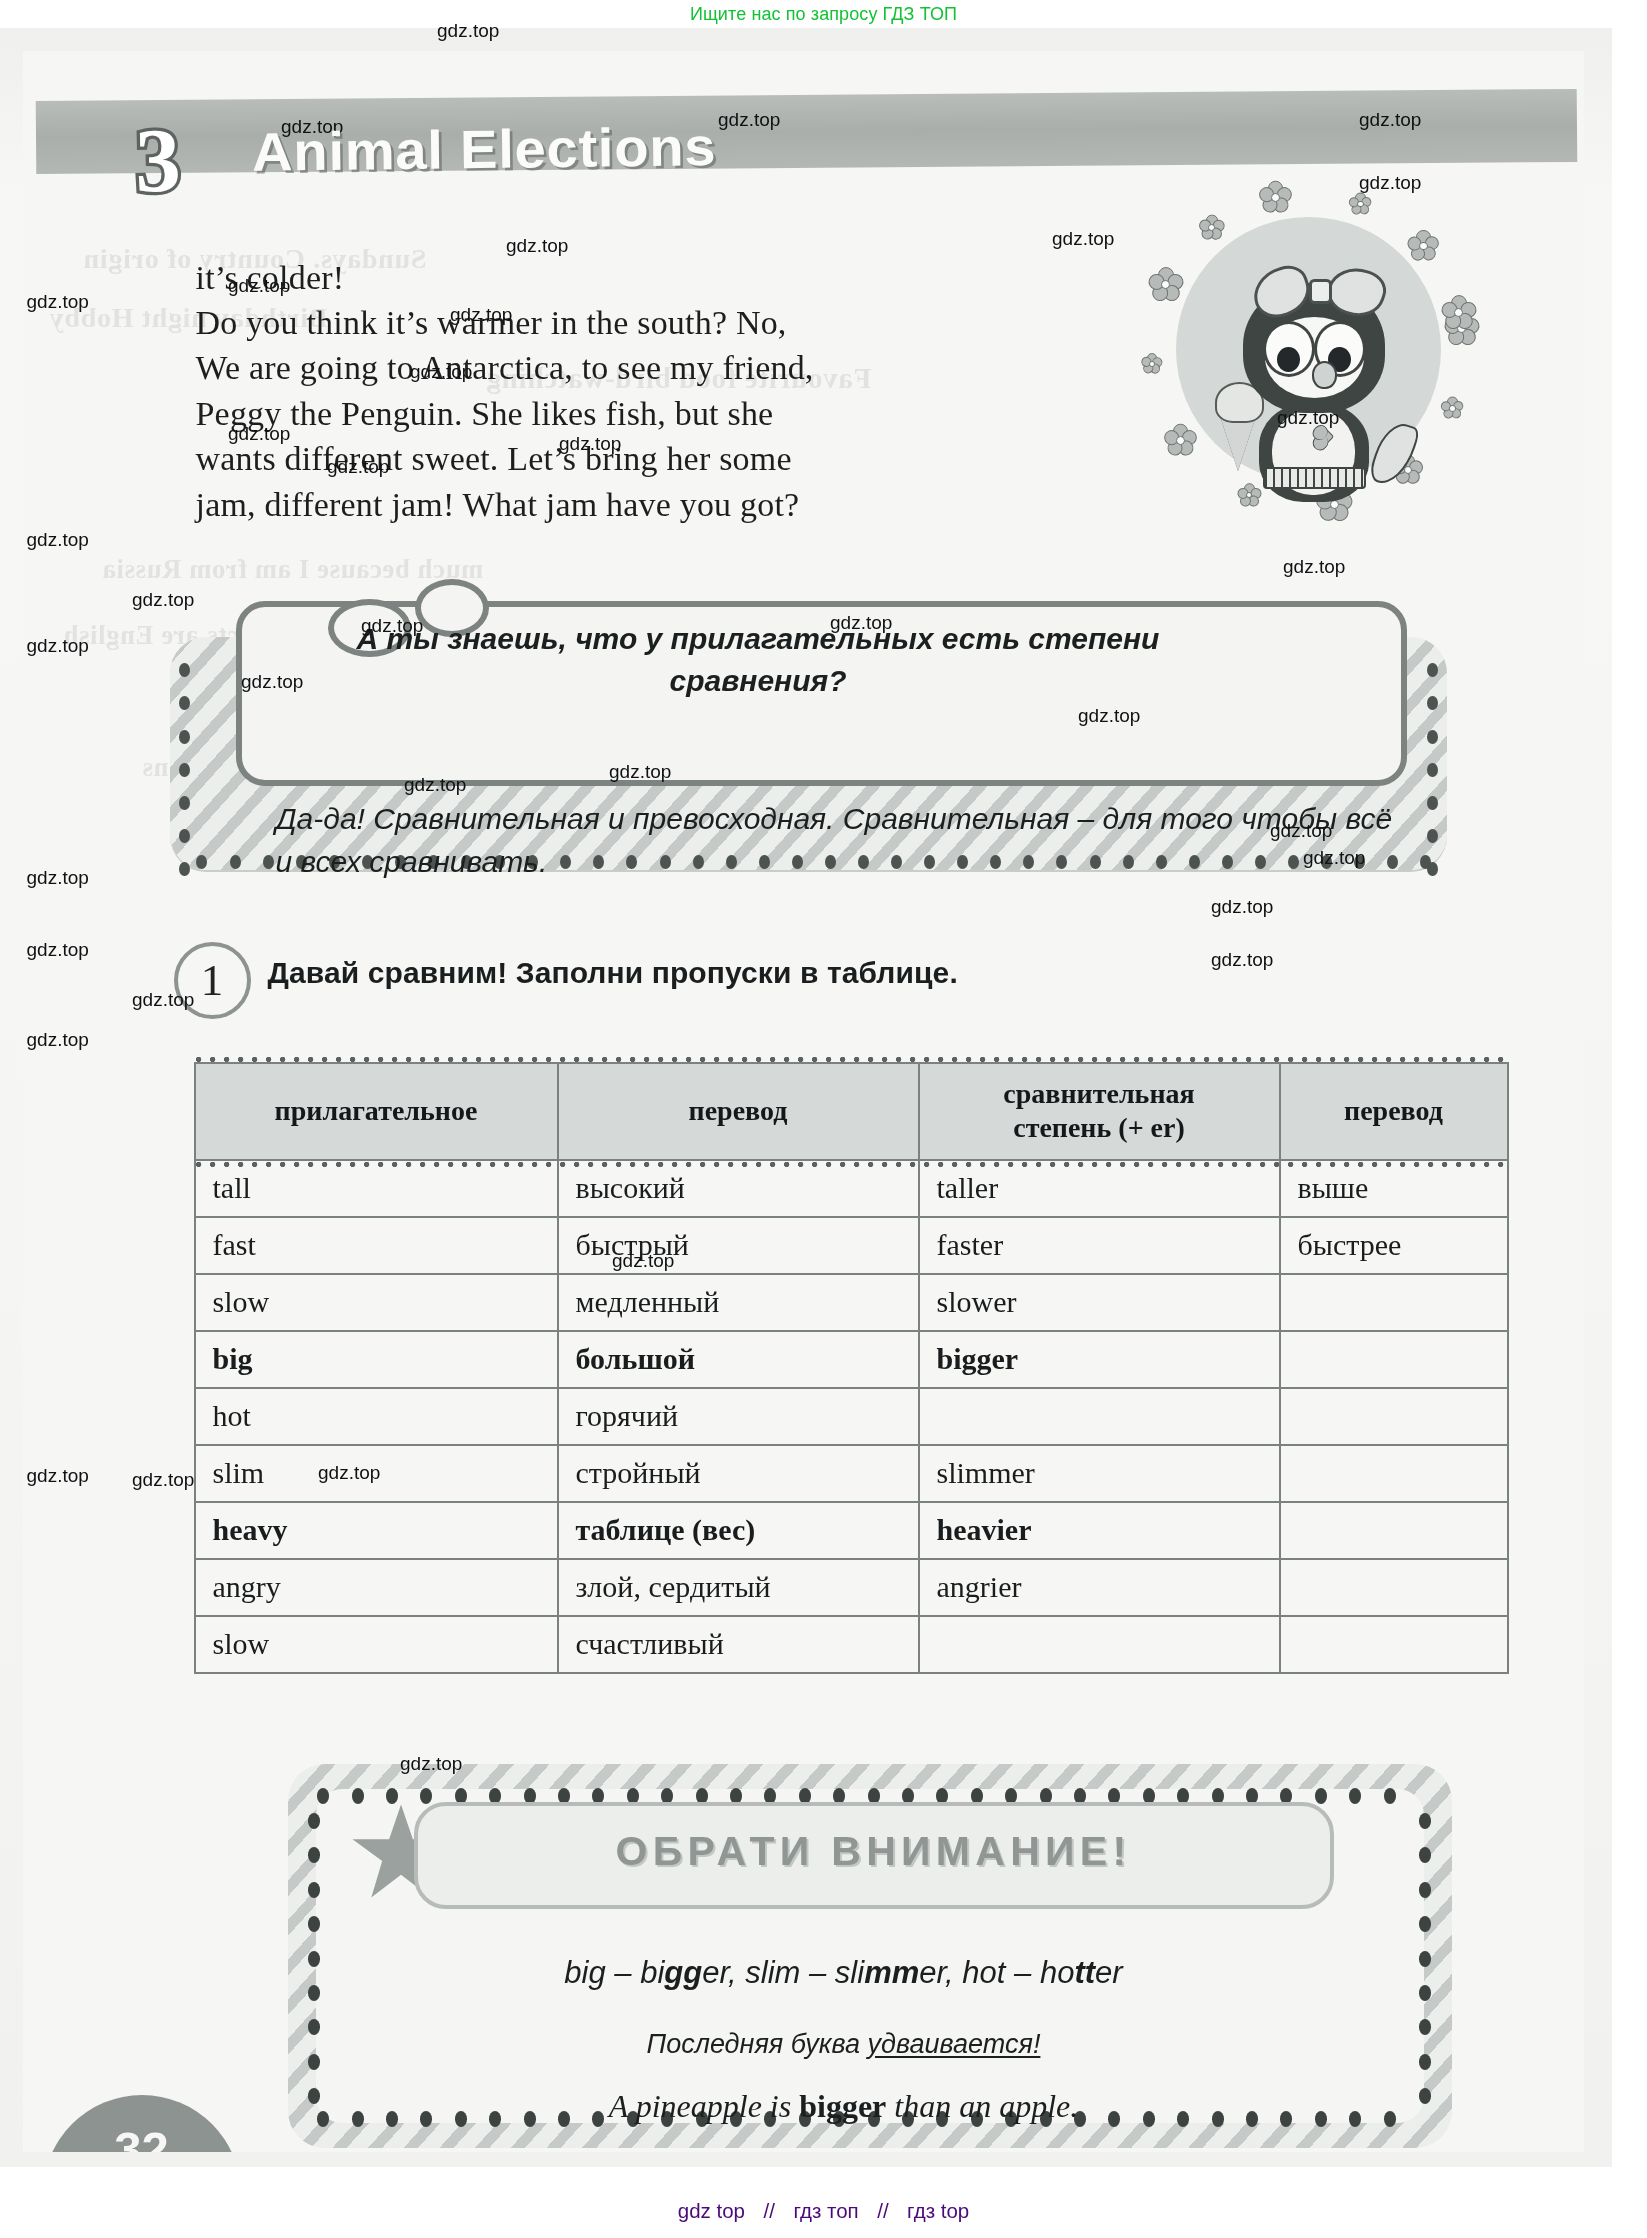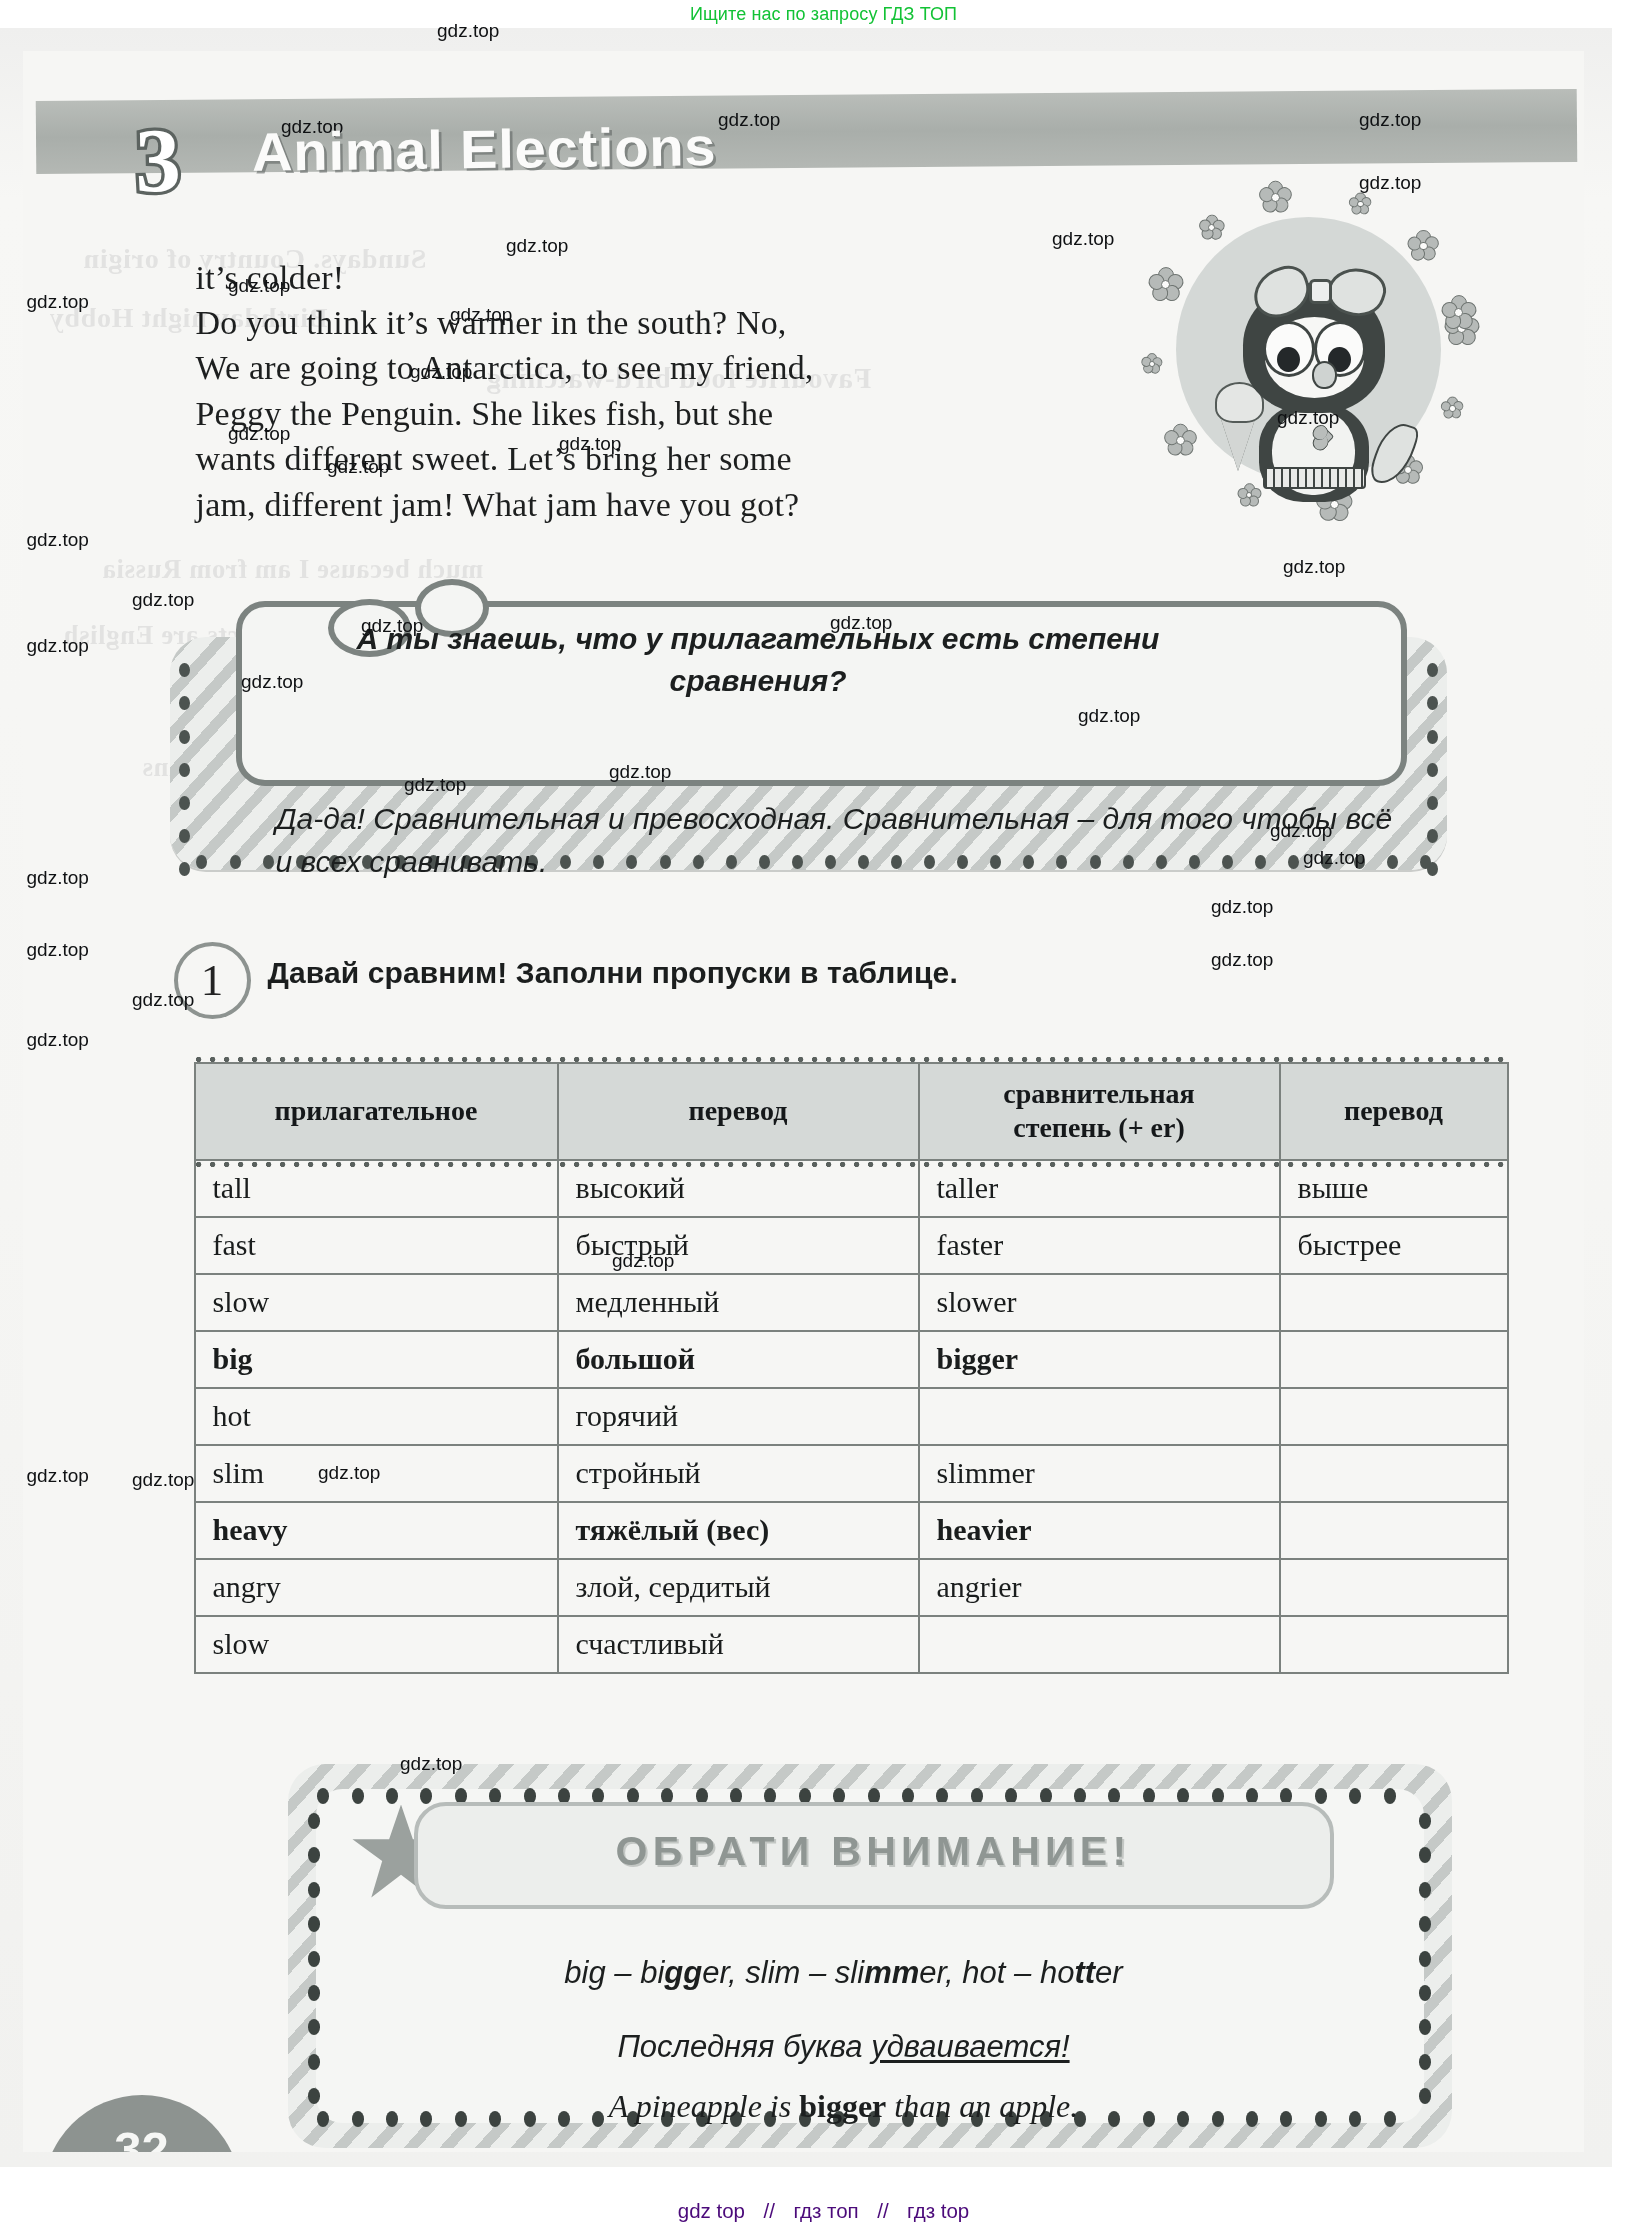--- a/index.html
+++ b/index.html
@@ -296,21 +296,21 @@
     font-size:41px; letter-spacing:5.3px; color:#8f9693;
     text-shadow:2px 2px 0 rgba(120,126,123,.35);
   }
   #attn-rule{
     position:absolute; left:40px; top:191px; width:1032px; text-align:center;
     font-family:"Liberation Sans",sans-serif; font-style:italic; font-size:31px; color:#1c1f1f;
   }
   #attn-rule b{ font-weight:700; }
   #attn-note{
     position:absolute; left:40px; top:265px; width:1032px; text-align:center;
-    font-family:"Liberation Sans",sans-serif; font-style:italic; font-size:31px; color:#1c1f1f;
+    font-family:"Liberation Sans",sans-serif; font-style:italic; font-size:27px; color:#1c1f1f;
   }
   #attn-note u{ text-decoration:underline; text-underline-offset:3.3px; }
   #attn-example{
     position:absolute; left:40px; top:324px; width:1032px; text-align:center;
     font-family:"Liberation Serif",serif; font-style:italic; font-size:32px; color:#1c1f1f;
   }
   #attn-example b{ font-weight:700; font-style:normal; }
 
   
   #page-mushroom{
@@ -629,21 +629,21 @@
             <td></td>
           </tr>
           <tr>
             <td>slim</td>
             <td>стройный</td>
             <td>slimmer</td>
             <td></td>
           </tr>
           <tr class="bold">
             <td>heavy</td>
-            <td>тяжёлый (вес)</td>
+            <td>таблице (вес)</td>
             <td>heavier</td>
             <td></td>
           </tr>
           <tr>
             <td>angry</td>
             <td>злой, сердитый</td>
             <td>angrier</td>
             <td></td>
           </tr>
           <tr>

